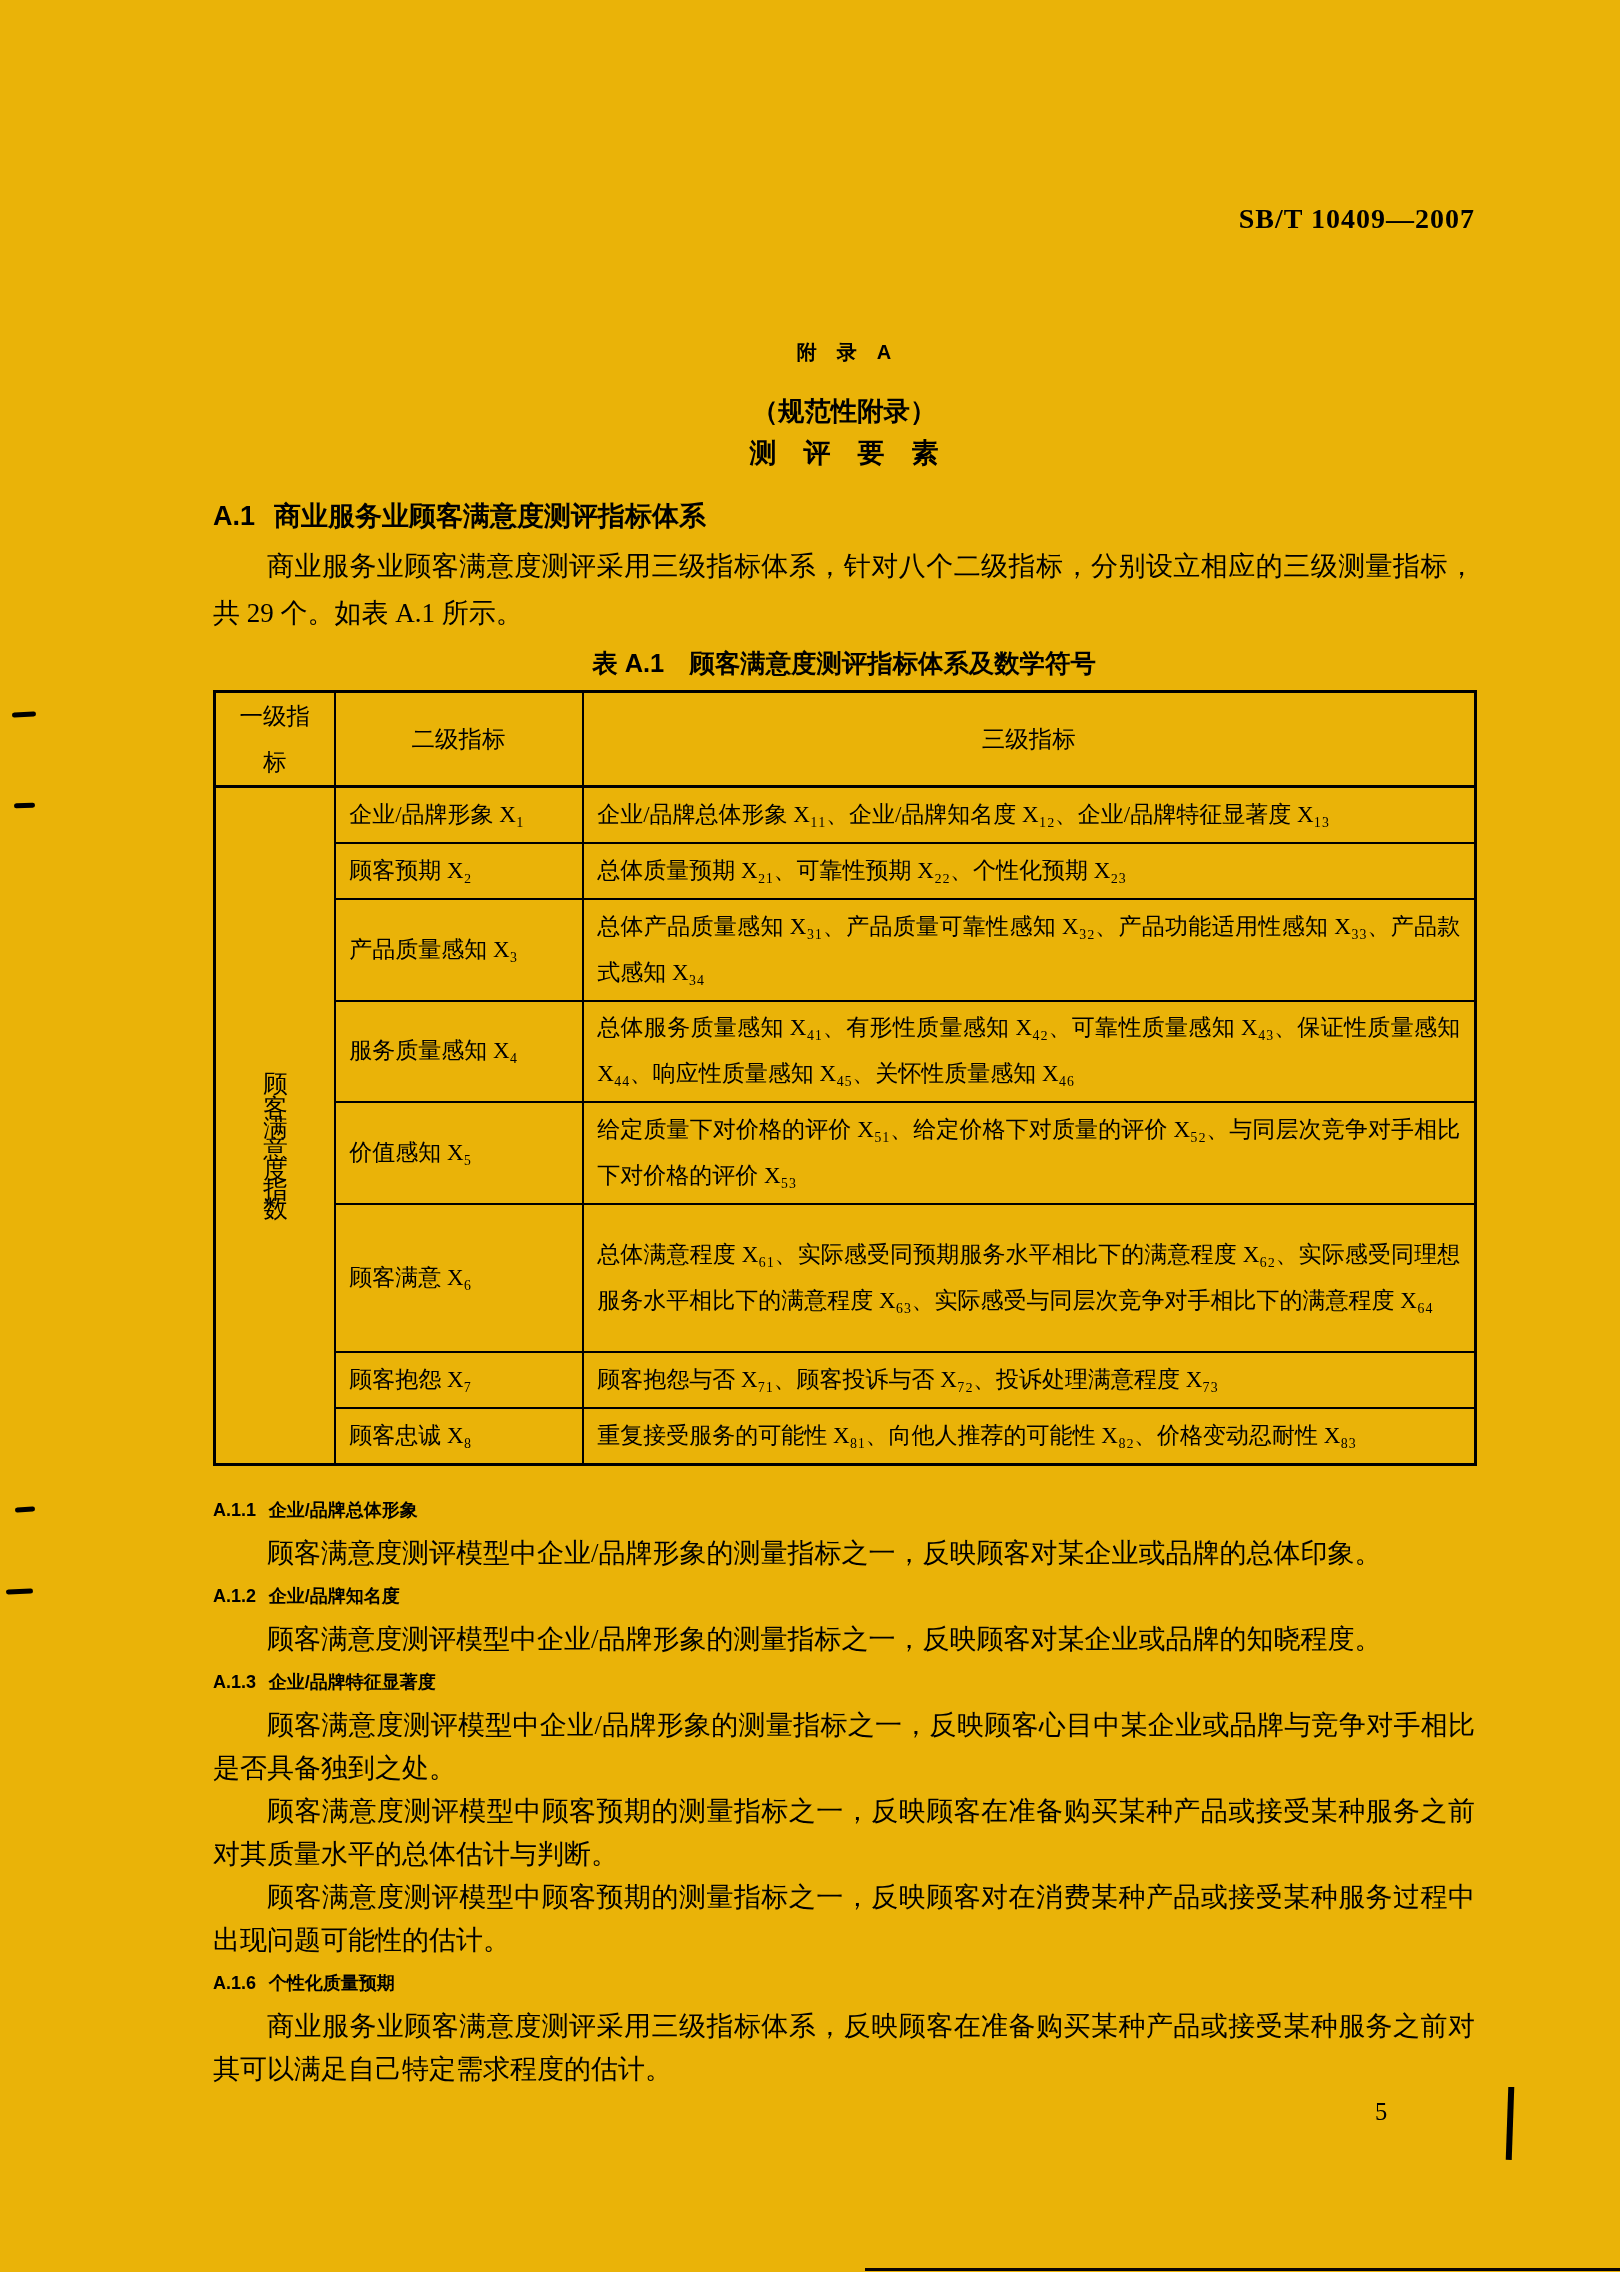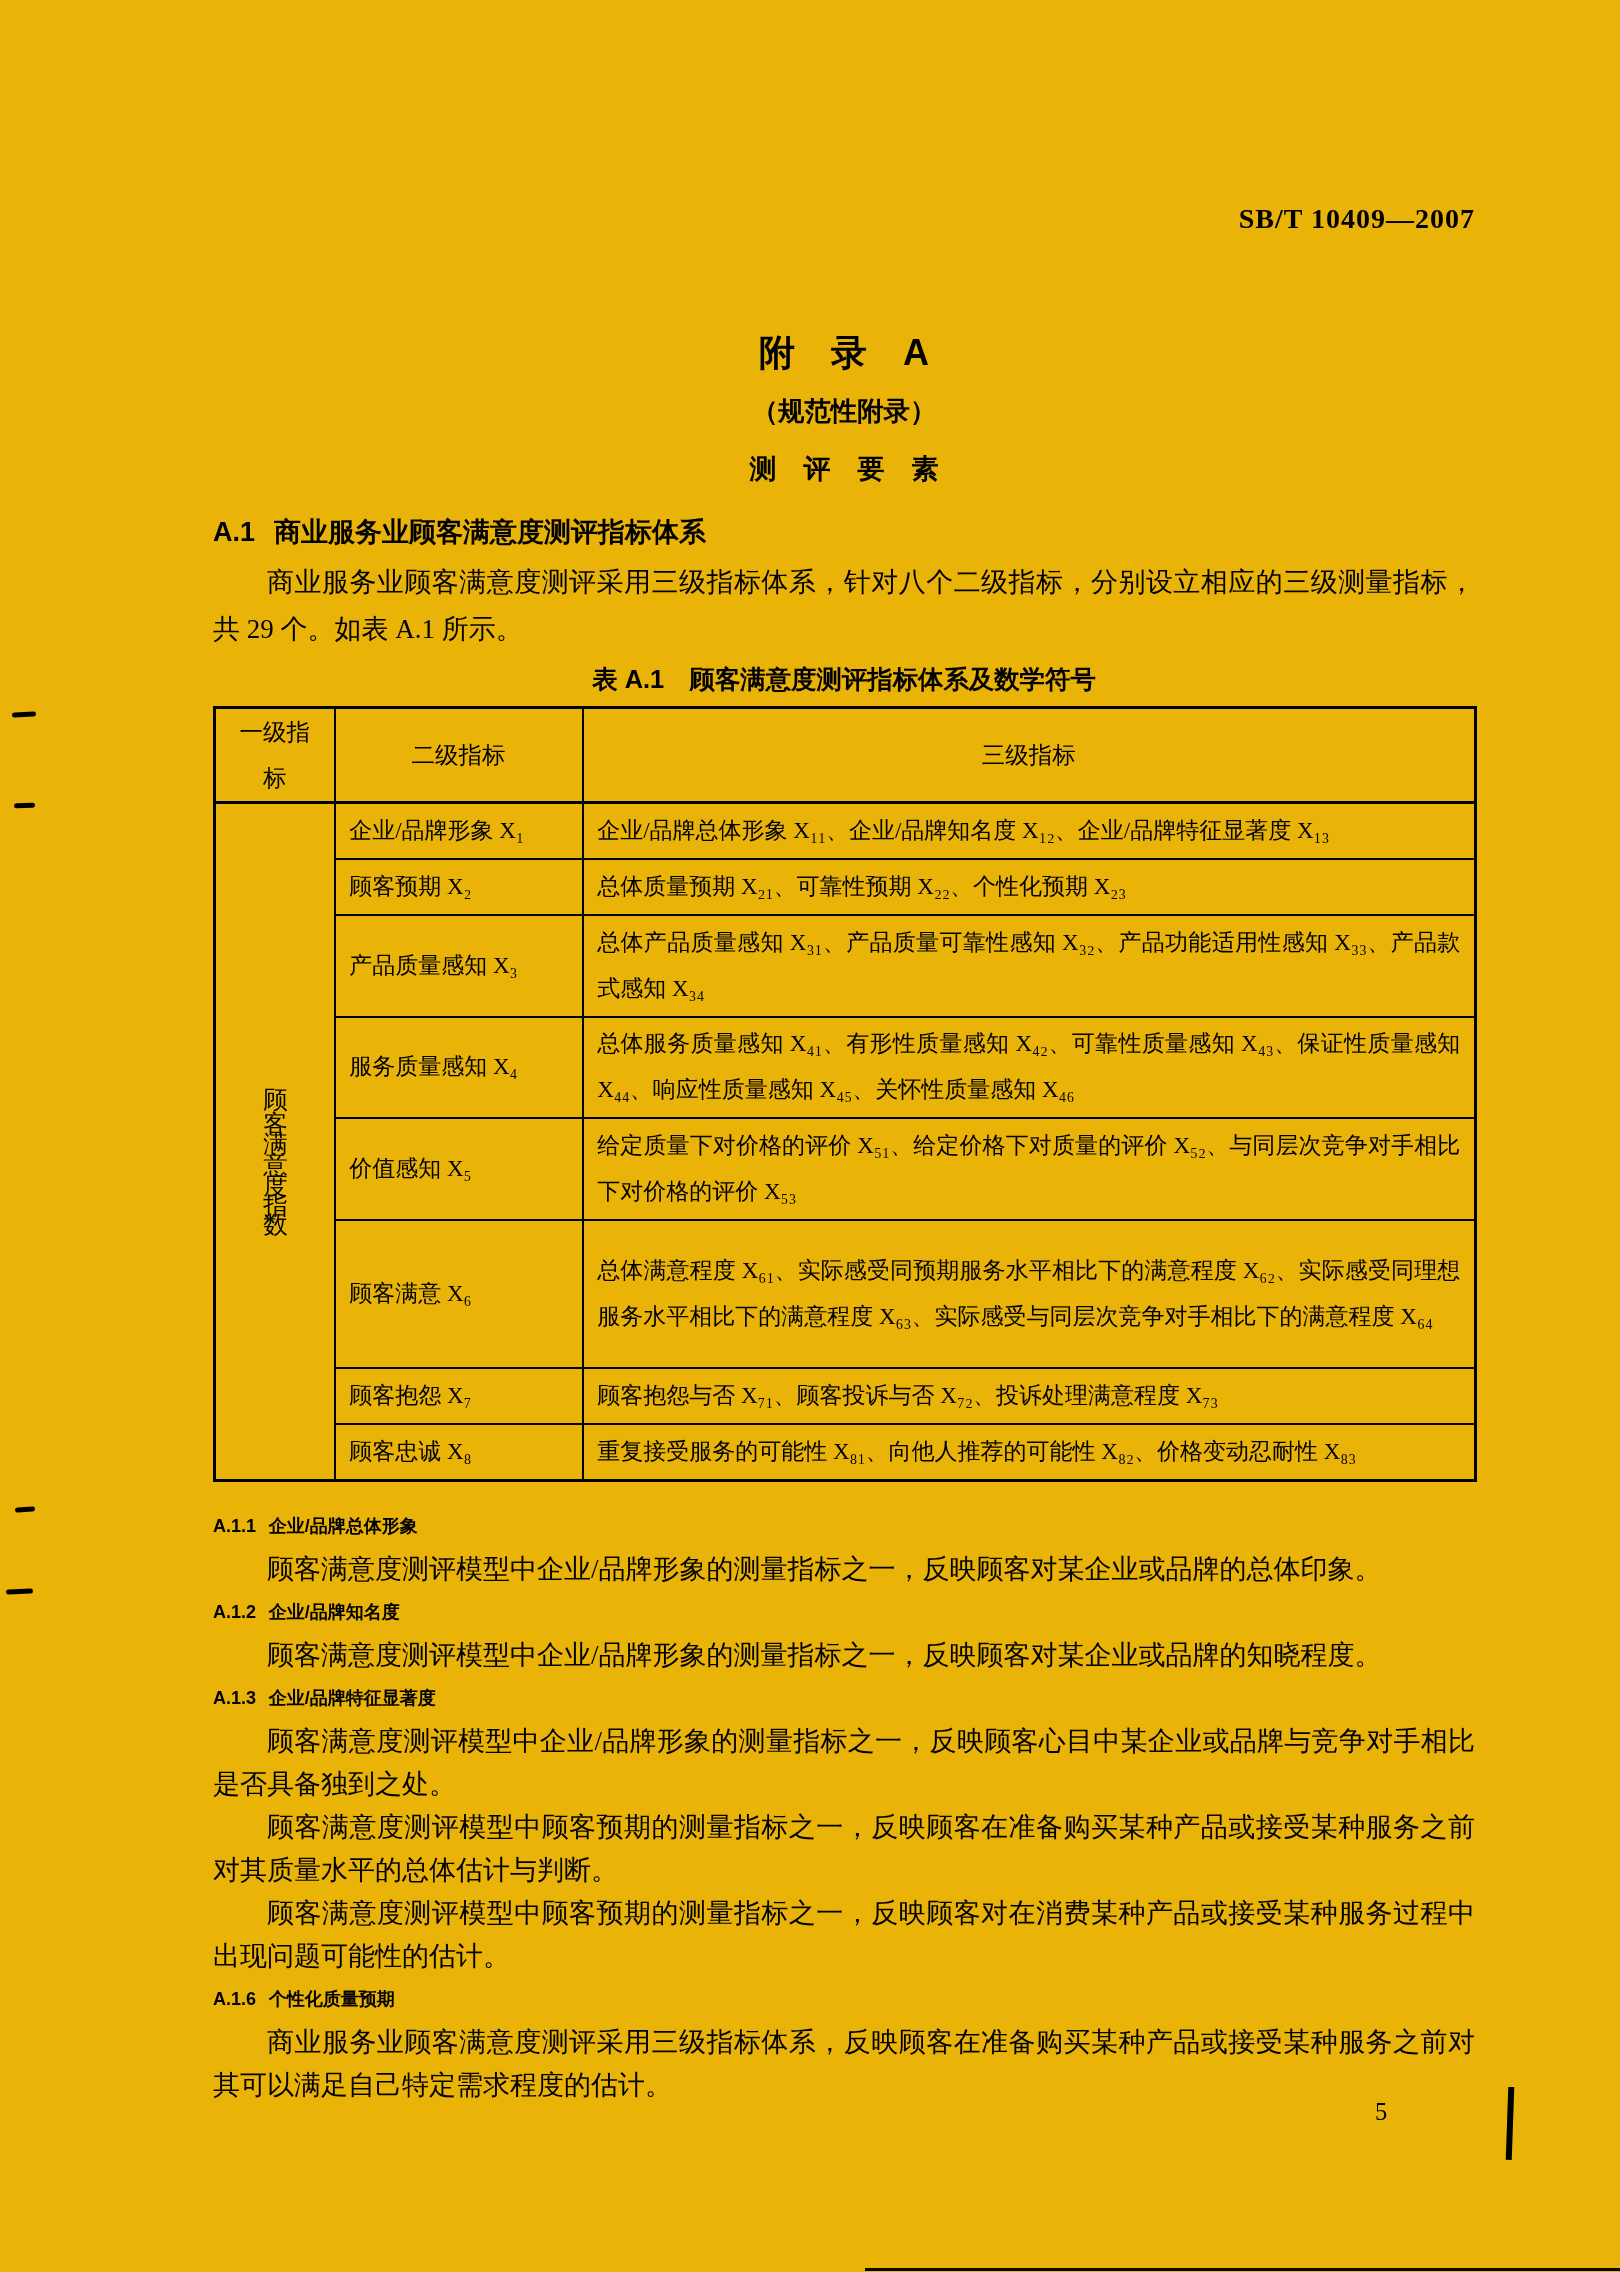--- a/index.html
+++ b/index.html
@@ -9,23 +9,23 @@
     background:#eab308;
     overflow:hidden;
     font-family:"Liberation Serif","DejaVu Serif",serif;
     color:#000;
   }
   .content{position:absolute;left:213px;top:0;width:1262px;}
   .doc-header{margin-top:204px;text-align:right;font-size:28px;line-height:29px;
     font-weight:bold;letter-spacing:1px;}
   .center{text-align:center;}
   .hei{font-family:"Liberation Sans","DejaVu Sans",sans-serif;font-weight:bold;}
-  .appendix-title{margin-top:104px;font-size:36px;line-height:31px;}
+  .appendix-title{margin-top:104px;font-size:20px;line-height:31px;}
   .appendix-subtitle{margin-top:28px;font-size:26.4px;line-height:30px;}
-  .appendix-subject{margin-top:28px;font-size:27px;line-height:31px;}
+  .appendix-subject{margin-top:12px;font-size:27px;line-height:31px;}
   .a1-heading{margin-top:31px;font-size:27px;line-height:32px;text-align:left;}
   .heading-num{margin-right:0.7em;}
   .a1-para{margin-top:10.8px;font-size:27px;line-height:47px;text-indent:2em;
     text-align:justify;}
   .table-caption{margin-top:12.7px;font-size:25.4px;line-height:29px;}
   table.indicator{
     margin-top:11.7px;border-collapse:collapse;width:1262px;
     table-layout:fixed;font-size:23px;
   }
   table.indicator th,table.indicator td{

